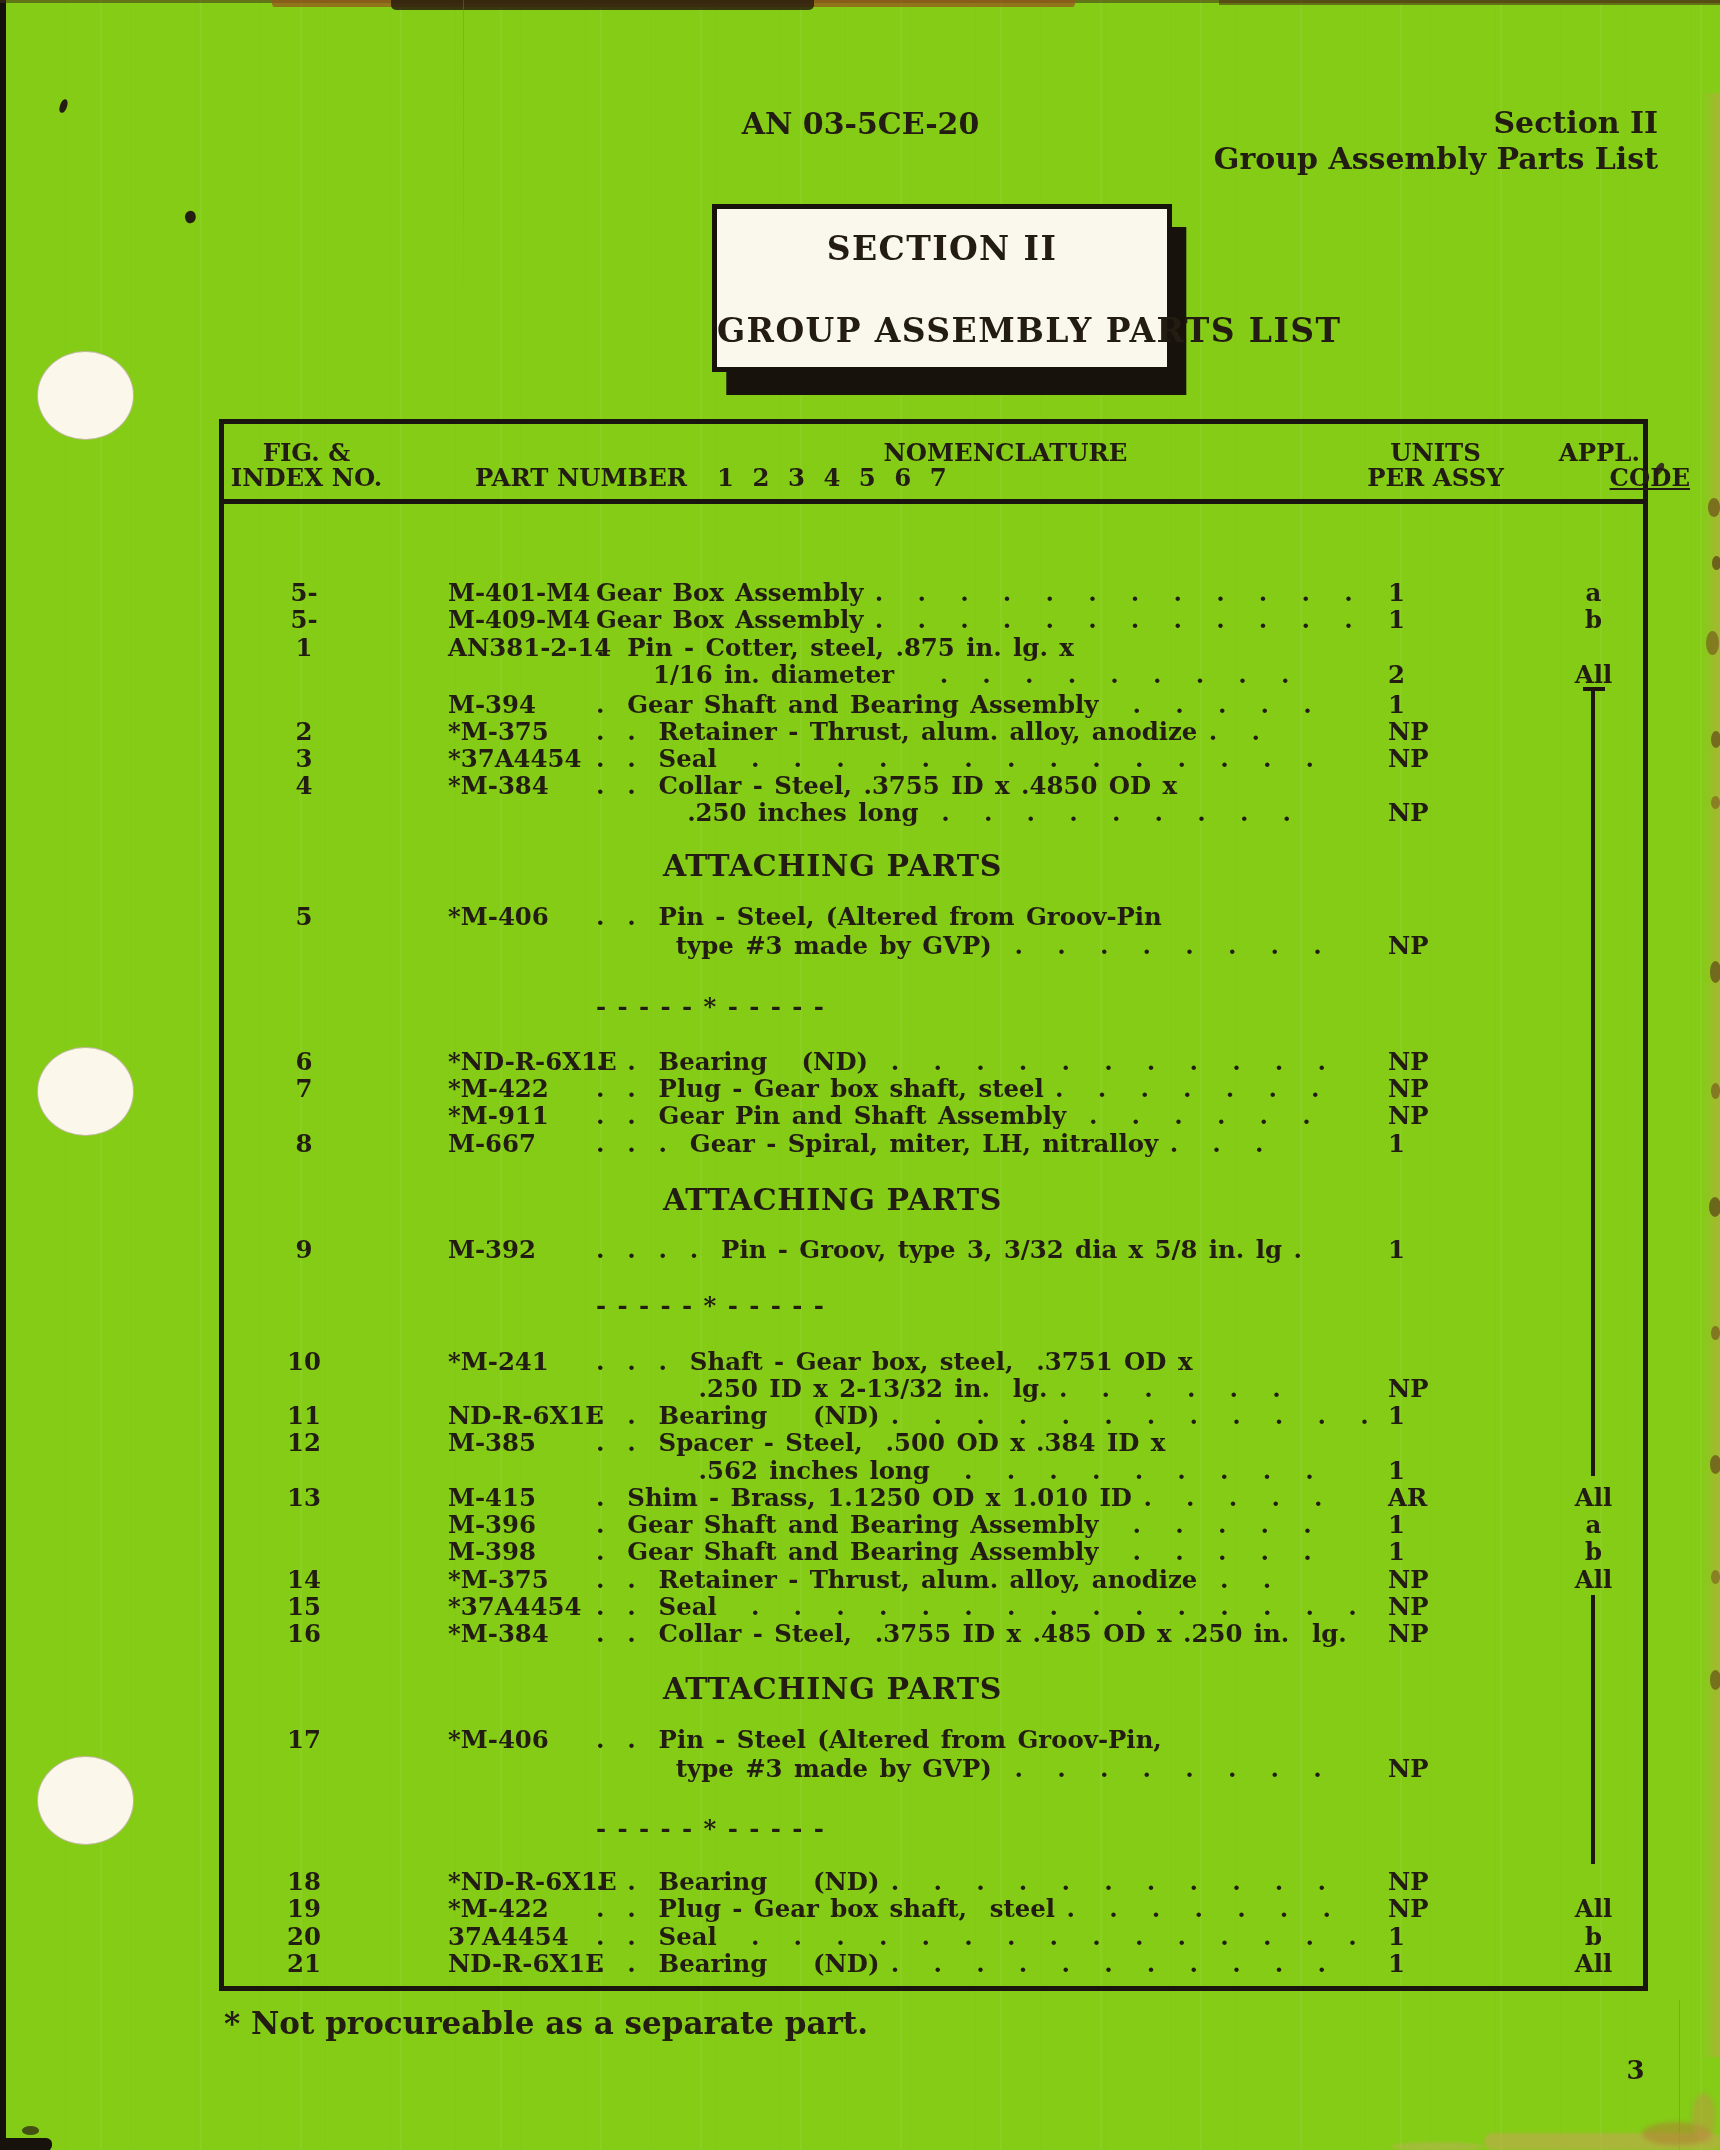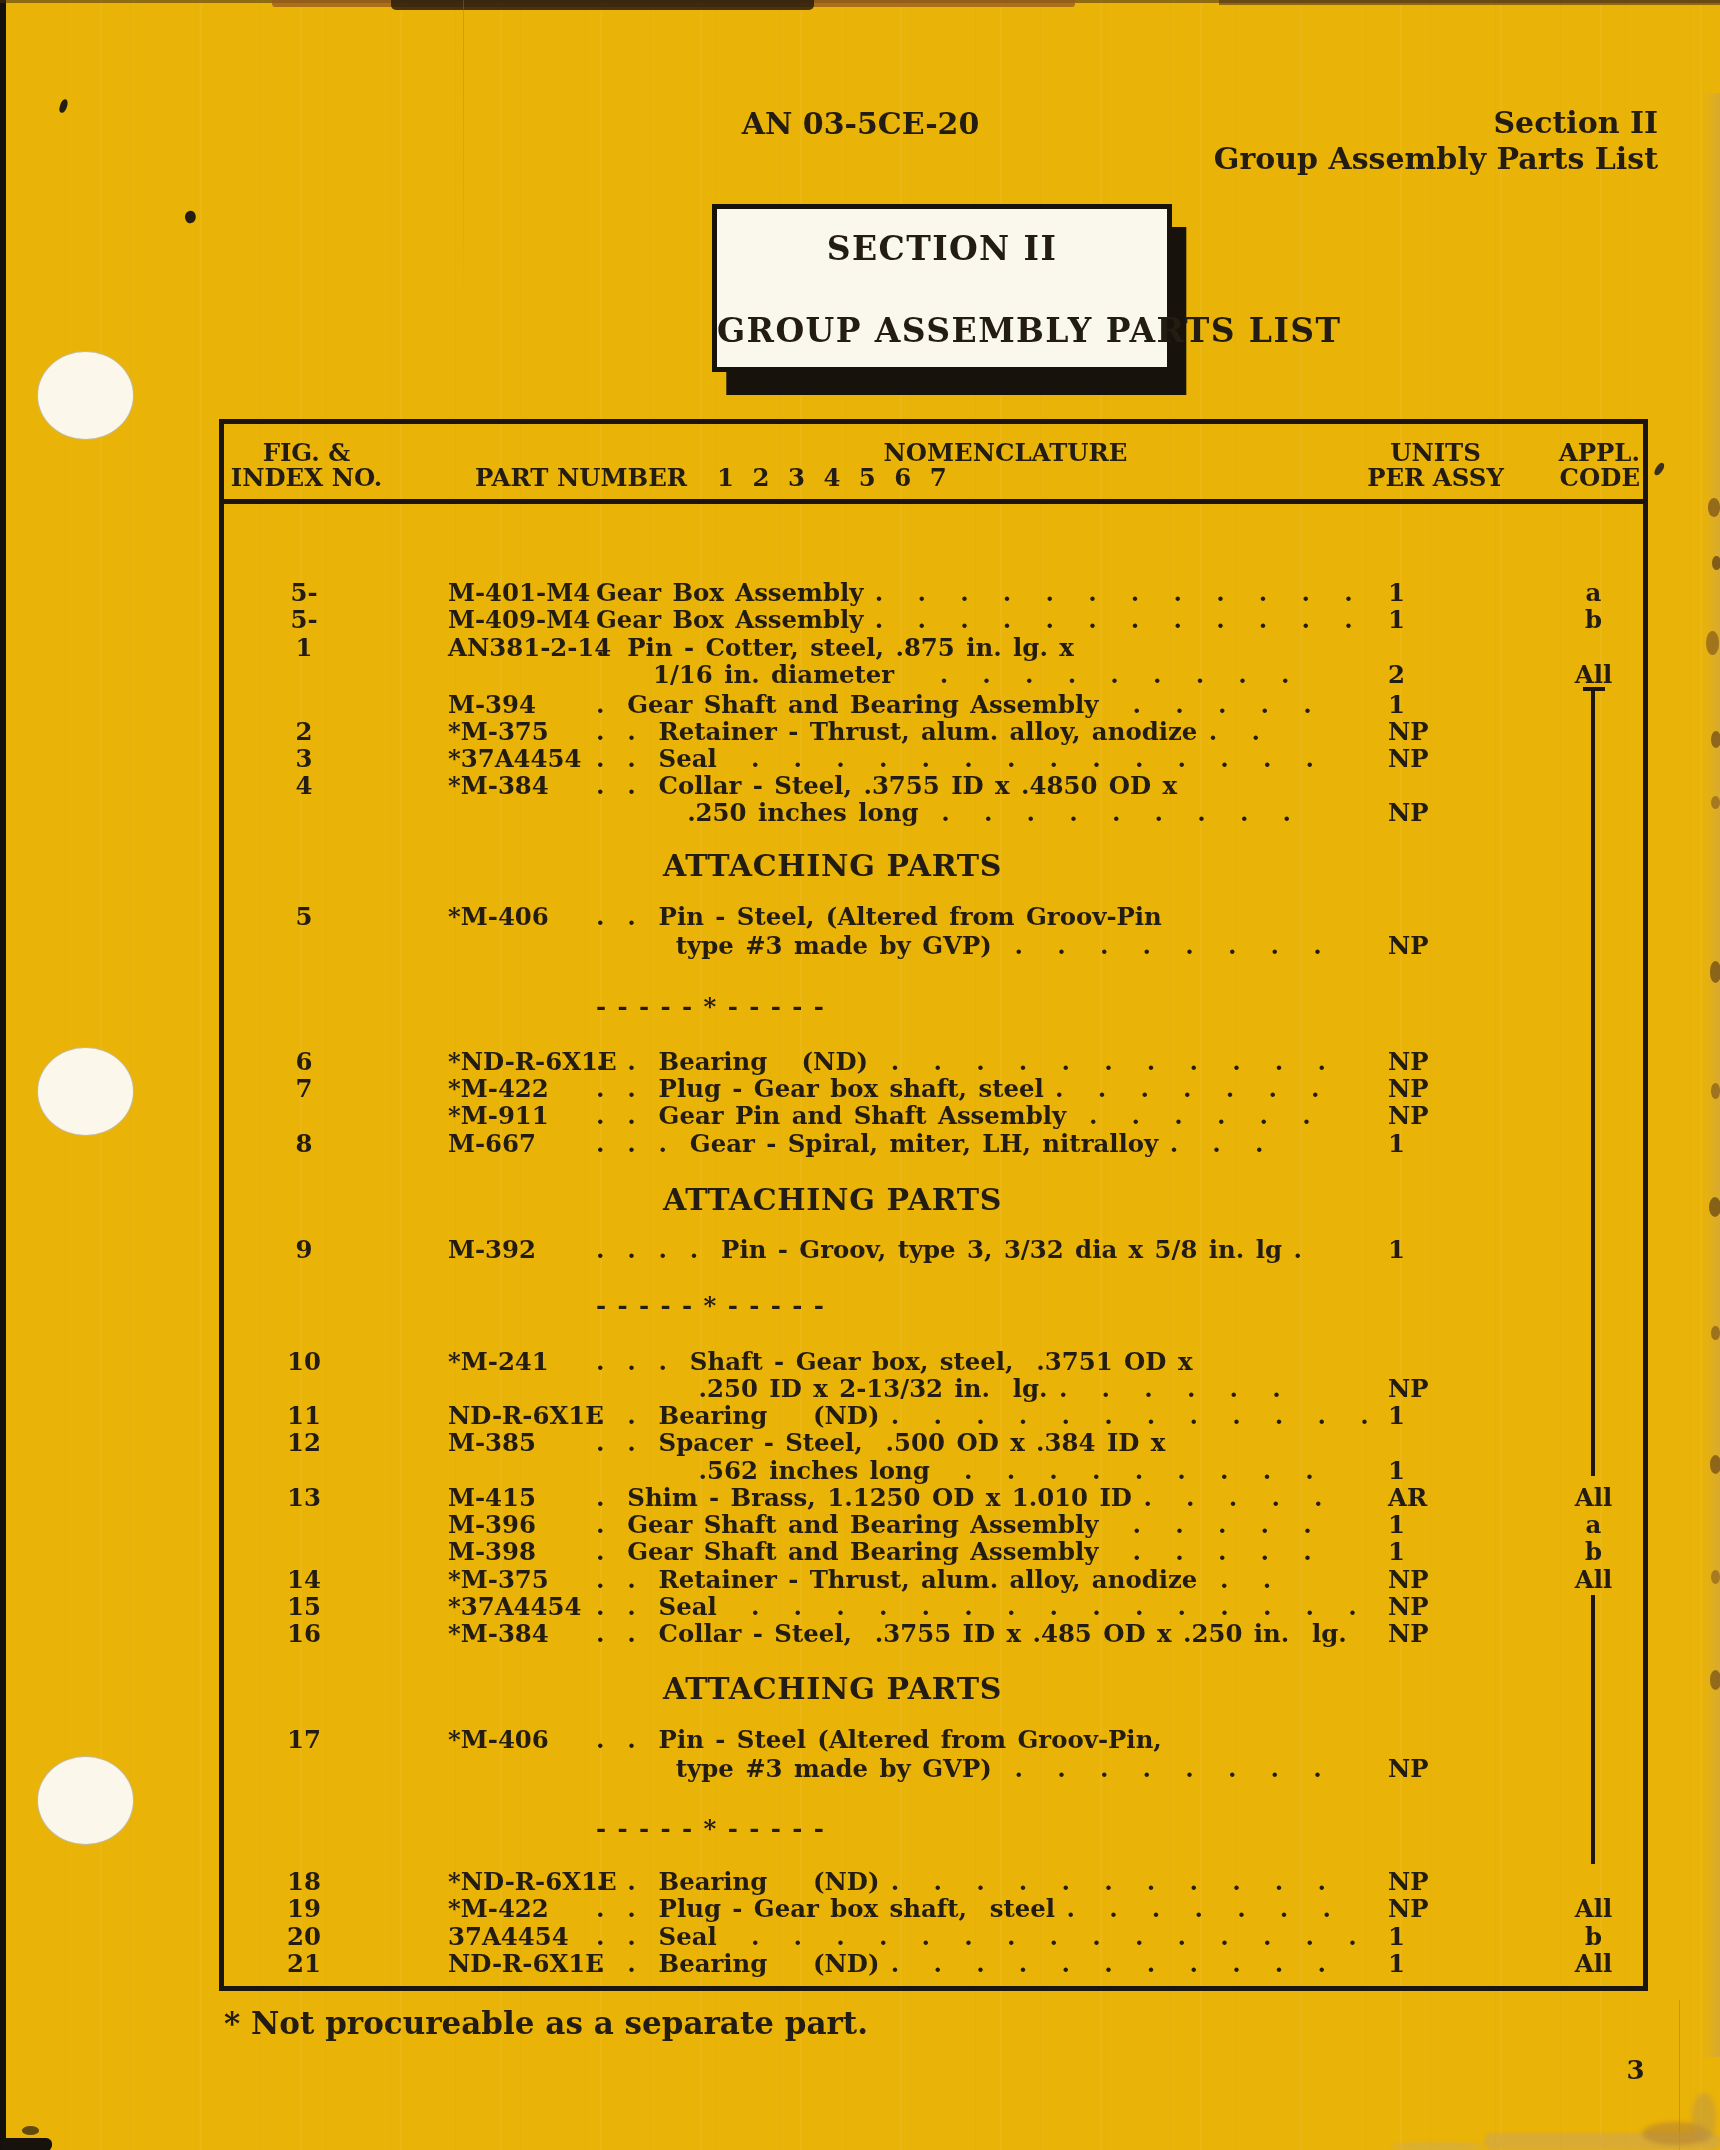--- a/index.html
+++ b/index.html
@@ -1,17 +1,17 @@
 <!DOCTYPE html>
 <html style="font-size:11.5px"><head>
 <meta charset="utf-8">
 <style>
   html,body{margin:0;padding:0;background:#d8d2c0;}
   .page, .page *{box-sizing:border-box;}
-  .page{position:relative;width:1721px;height:2151px;background:#eab308;overflow:hidden;
+  .page{position:relative;width:1721px;height:2151px;background:#84cc16;overflow:hidden;
         font-family:"DejaVu Serif","Liberation Serif",serif;color:#221c12;}
   .page::before{content:'';position:absolute;inset:0;pointer-events:none;
         background:repeating-linear-gradient(90deg, rgba(120,105,70,0.04) 0 1.4px, rgba(0,0,0,0) 1.4px 65px),
                    repeating-linear-gradient(90deg, rgba(255,255,255,0.06) 0 2.2px, rgba(0,0,0,0) 2.2px 100px);}
   
   .edge-left{position:absolute;left:0;top:0;width:5.7px;height:2151px;background:#14100b;}
   .edge-top-thin{position:absolute;left:0;top:0;width:1721px;height:2.9px;background:rgba(70,48,24,0.55);}
   .edge-top-rust{position:absolute;left:272px;top:0;width:803px;height:6.5px;background:rgba(150,88,28,0.75);border-radius:0 0 3.6px 3.6px;}
   .edge-top-dark{position:absolute;left:391px;top:0;width:423px;height:10px;background:rgba(42,29,14,0.85);border-radius:0 0 5px 5px;}
   .edge-top-right{position:absolute;left:1219px;top:0;width:502px;height:5px;background:rgba(80,52,22,0.6);}
@@ -106,21 +106,21 @@
   <div class="tbl">
 
     <span class="th center" style="left:0;width:165px;top:13.6px;">FIG. &amp;</span>
     <span class="th center" style="left:0;width:165px;top:39px;">INDEX NO.</span>
     <span class="th center" style="left:251px;width:168px;top:39px;">PART NUMBER</span>
     <span class="th center" style="left:638px;width:287px;top:13.6px;">NOMENCLATURE</span>
     <span class="th" style="left:493px;top:39px;word-spacing:10px;">1 2 3 4 5 6 7</span>
     <span class="th center" style="left:1104px;width:215px;top:13.6px;">UNITS</span>
     <span class="th center" style="left:1104px;width:215px;top:39px;">PER ASSY</span>
     <span class="th right" style="left:1262px;width:154px;top:13.6px;">APPL.</span>
-    <span class="th right" style="left:1262px;width:154px;top:39px;">CODE</span>
+    <span class="th right" style="left:1312px;width:154px;top:39px;text-decoration:underline;">CODE</span>
     <div class="thrule"></div>
 
     <div class="line" style="top:154px"><span class="cf">5-</span><span class="cp">M-401-M4</span><span class="cn">Gear Box Assembly .   .   .   .   .   .   .   .   .   .   .   .</span><span class="cu">1</span><span class="cc">a</span></div>
     <div class="line" style="top:181px"><span class="cf">5-</span><span class="cp">M-409-M4</span><span class="cn">Gear Box Assembly .   .   .   .   .   .   .   .   .   .   .   .</span><span class="cu">1</span><span class="cc">b</span></div>
     <div class="line" style="top:209px"><span class="cf">1</span><span class="cp">AN381-2-14</span><span class="cn">.  Pin - Cotter, steel, .875 in. lg. x</span><span class="cu"></span><span class="cc"></span></div>
     <div class="line" style="top:236px"><span class="cf"></span><span class="cp"></span><span class="cn">     1/16 in. diameter    .   .   .   .   .   .   .   .   .</span><span class="cu">2</span><span class="cc">All</span></div>
     <div class="line" style="top:266px"><span class="cf"></span><span class="cp">M-394</span><span class="cn">.  Gear Shaft and Bearing Assembly   .   .   .   .   .</span><span class="cu">1</span><span class="cc"></span></div>
     <div class="line" style="top:293px"><span class="cf">2</span><span class="cp">*M-375</span><span class="cn">.  .  Retainer - Thrust, alum. alloy, anodize .   .</span><span class="cu">NP</span><span class="cc"></span></div>
     <div class="line" style="top:320px"><span class="cf">3</span><span class="cp">*37A4454</span><span class="cn">.  .  Seal   .   .   .   .   .   .   .   .   .   .   .   .   .   .</span><span class="cu">NP</span><span class="cc"></span></div>
     <div class="line" style="top:347px"><span class="cf">4</span><span class="cp">*M-384</span><span class="cn">.  .  Collar - Steel, .3755 ID x .4850 OD x</span><span class="cu"></span><span class="cc"></span></div>

